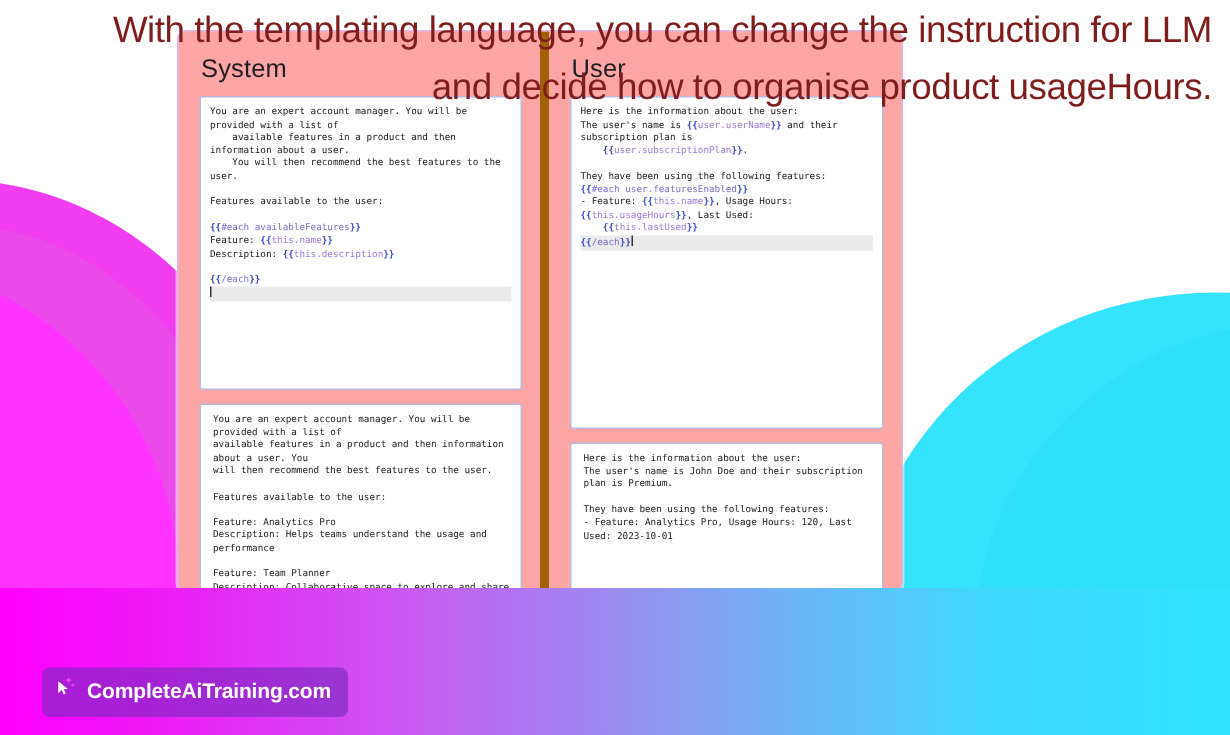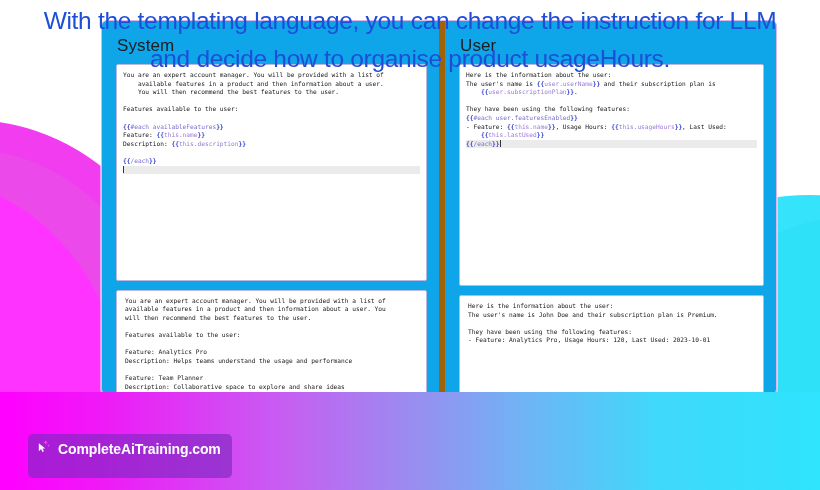--- a/index.html
+++ b/index.html
@@ -81,61 +81,61 @@
         #9a8cf0 50%,
         #6fb4f4 64%,
         #40d8fb 80%,
         #2fe4fd 100%);
   }
   #caption-text {
     position: absolute;
     left: 0;
     right: 0;
     top: 2px;
-    text-align: center;
-    color: #1d4ed8;
+    text-align: right;
+    color: #7f1d1d;
     font-size: 24.5px;
     line-height: 38px;
     font-family: "Liberation Sans", sans-serif;
     letter-spacing: -0.3px;
     padding: 0 12px;
     z-index: 3;
   }
 
   
   #watermark {
     position: absolute;
     left: 28px;
     bottom: 12px;
     z-index: 4;
     display: flex;
     align-items: center;
     gap: 7px;
     background: rgba(120, 40, 190, .62);
     border-radius: 5px;
-    padding: 5px 11px 20px 8px;
+    padding: 5px 11px 8px 8px;
   }
   #watermark .wm-label {
     color: #ffffff;
     font-size: 14px;
     font-weight: bold;
     letter-spacing: -0.1px;
     white-space: nowrap;
   }
   .wm-glyph { display: block; }
 
   
   #app-card {
     position: absolute;
-    left: 101px;
+    left: 118px;
     top: 20px;
-    width: 676px;
+    width: 484px;
     height: 375px;
     z-index: 1;
-    background: #0ea5e9;
+    background: #fca5a5;
     border: 1.5px solid #ddb7ea;
     border-radius: 6px;
     box-shadow: 0 0 0 1px rgba(255,255,255,.5);
     overflow: hidden;
   }
 
   .panes {
     display: flex;
     height: 100%;
   }

